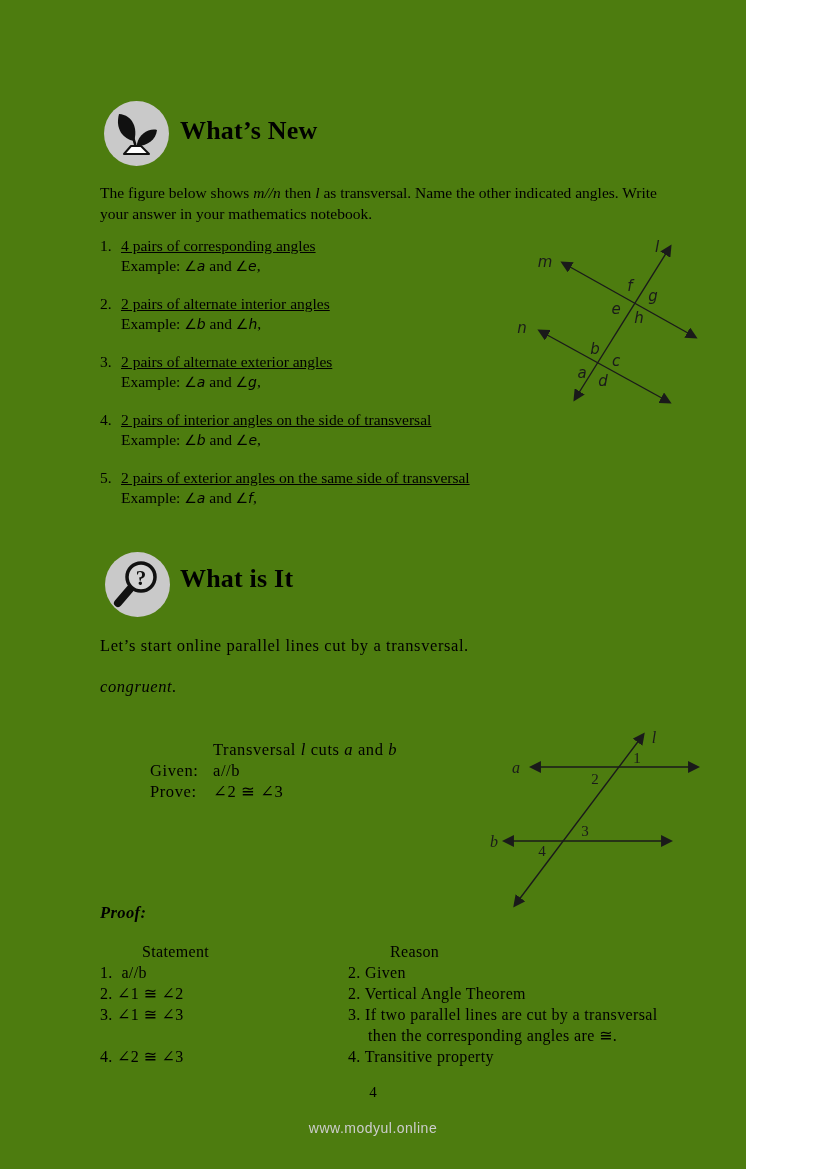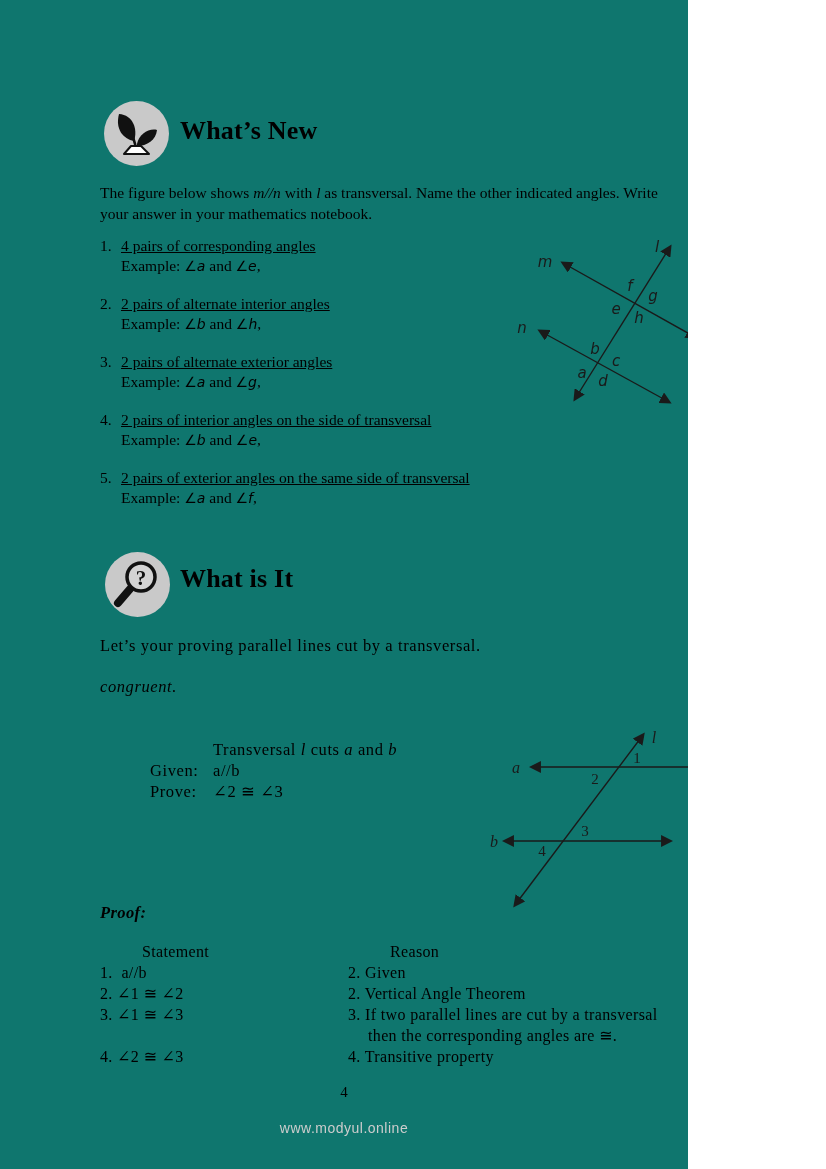--- a/index.html
+++ b/index.html
@@ -1,16 +1,16 @@
 <!DOCTYPE html>
 <html><head>
 <meta charset="utf-8">
 <style>
   html,body{margin:0;padding:0;background:#ffffff;}
-  .page{position:relative;width:688px;height:1169px;background:#0f766e;overflow:hidden;
+  .page{position:relative;width:746px;height:1169px;background:#4d7c0f;overflow:hidden;
         font-family:"Liberation Serif","DejaVu Serif","DejaVu Sans",serif;color:#000;}
   .abs{position:absolute;}
   .sec-title{font-size:26px;font-weight:bold;letter-spacing:.2px;}
   .para{font-size:15.5px;line-height:21px;}
   .it{font-style:italic;}
   .ang{font-family:"DejaVu Sans",sans-serif;font-style:italic;font-size:14px;}
   .list{font-size:15.5px;}
   .item{line-height:20px;margin-bottom:18px;}
   .num{display:inline-block;width:21px;}
   .li-title{text-decoration:underline;}
@@ -45,21 +45,21 @@
       <circle cx="32.5" cy="32.5" r="32.5" fill="#c9c9c9"></circle>
       <path d="M30,40 C19,38 11,28 15,13 C29,14 34,28 30,40 Z" fill="#111"></path>
       <path d="M33,43 C35,33 45,27 53,29 C52,39 43,45 33,45 Z" fill="#111"></path>
       <path d="M32,52 C32,46 31,41 29,36" fill="none" stroke="#111" stroke-width="2.6"></path>
       <path d="M20,53 L45,53 L37,45 L27,45 Z" fill="#fff" stroke="#111" stroke-width="2" stroke-linejoin="round"></path>
     </svg>
   </div>
   <div class="abs sec-title" style="left:180px;top:116px;">What’s New</div>
 
   <div class="abs para" style="left:100px;top:182px;width:650px;">
-    <div><span>The figure below shows </span><span class="it">m//n</span><span> with </span><span class="it">l</span><span> as transversal. Name the other indicated angles. Write</span></div>
+    <div><span>The figure below shows </span><span class="it">m//n</span><span> then </span><span class="it">l</span><span> as transversal. Name the other indicated angles. Write</span></div>
     <div>your answer in your mathematics notebook.</div>
   </div>
 
   <div class="abs list" style="left:100px;top:236px;width:420px;">
     <div class="item">
       <div><span class="num">1.</span><span class="li-title">4 pairs of corresponding angles</span></div>
       <div class="example"><span>Example: </span><span class="ang">∠a</span><span> and </span><span class="ang">∠e</span><span>,</span></div>
     </div>
     <div class="item">
       <div><span class="num">2.</span><span class="li-title">2 pairs of alternate interior angles</span></div>
@@ -104,21 +104,21 @@
   <div class="abs" style="left:105px;top:552px;">
     <svg width="65" height="65" viewBox="0 0 65 65">
       <circle cx="32.5" cy="32.5" r="32.5" fill="#c9c9c9"></circle>
       <line x1="25" y1="37" x2="13" y2="51" stroke="#111" stroke-width="8" stroke-linecap="round"></line>
       <circle cx="36" cy="25" r="14" fill="#d4d4d4" stroke="#111" stroke-width="3.5"></circle>
       <text x="36" y="33" text-anchor="middle" font-size="21" font-weight="bold" font-family="&quot;Liberation Serif&quot;,serif" fill="#111">?</text>
     </svg>
   </div>
   <div class="abs sec-title" style="left:180px;top:564px;">What is It</div>
 
-  <div class="abs s2" style="left:100px;top:636px;">Let’s your proving parallel lines cut by a transversal.</div>
+  <div class="abs s2" style="left:100px;top:636px;">Let’s start online parallel lines cut by a transversal.</div>
 
   <div class="abs s2 theorem" style="left:100px;top:676px;width:650px;">
     <div>congruent.</div>
   </div>
 
   <div class="abs s2 given" style="left:150px;top:739px;">
     <div style="padding-left:63px;"><span>Transversal </span><span class="it">l</span><span> cuts </span><span class="it">a</span><span> and </span><span class="it">b</span></div>
     <div><span class="lbl">Given:</span><span>a//b</span></div>
     <div><span class="lbl">Prove:</span><span>∠2 ≅ ∠3</span></div>
   </div>

